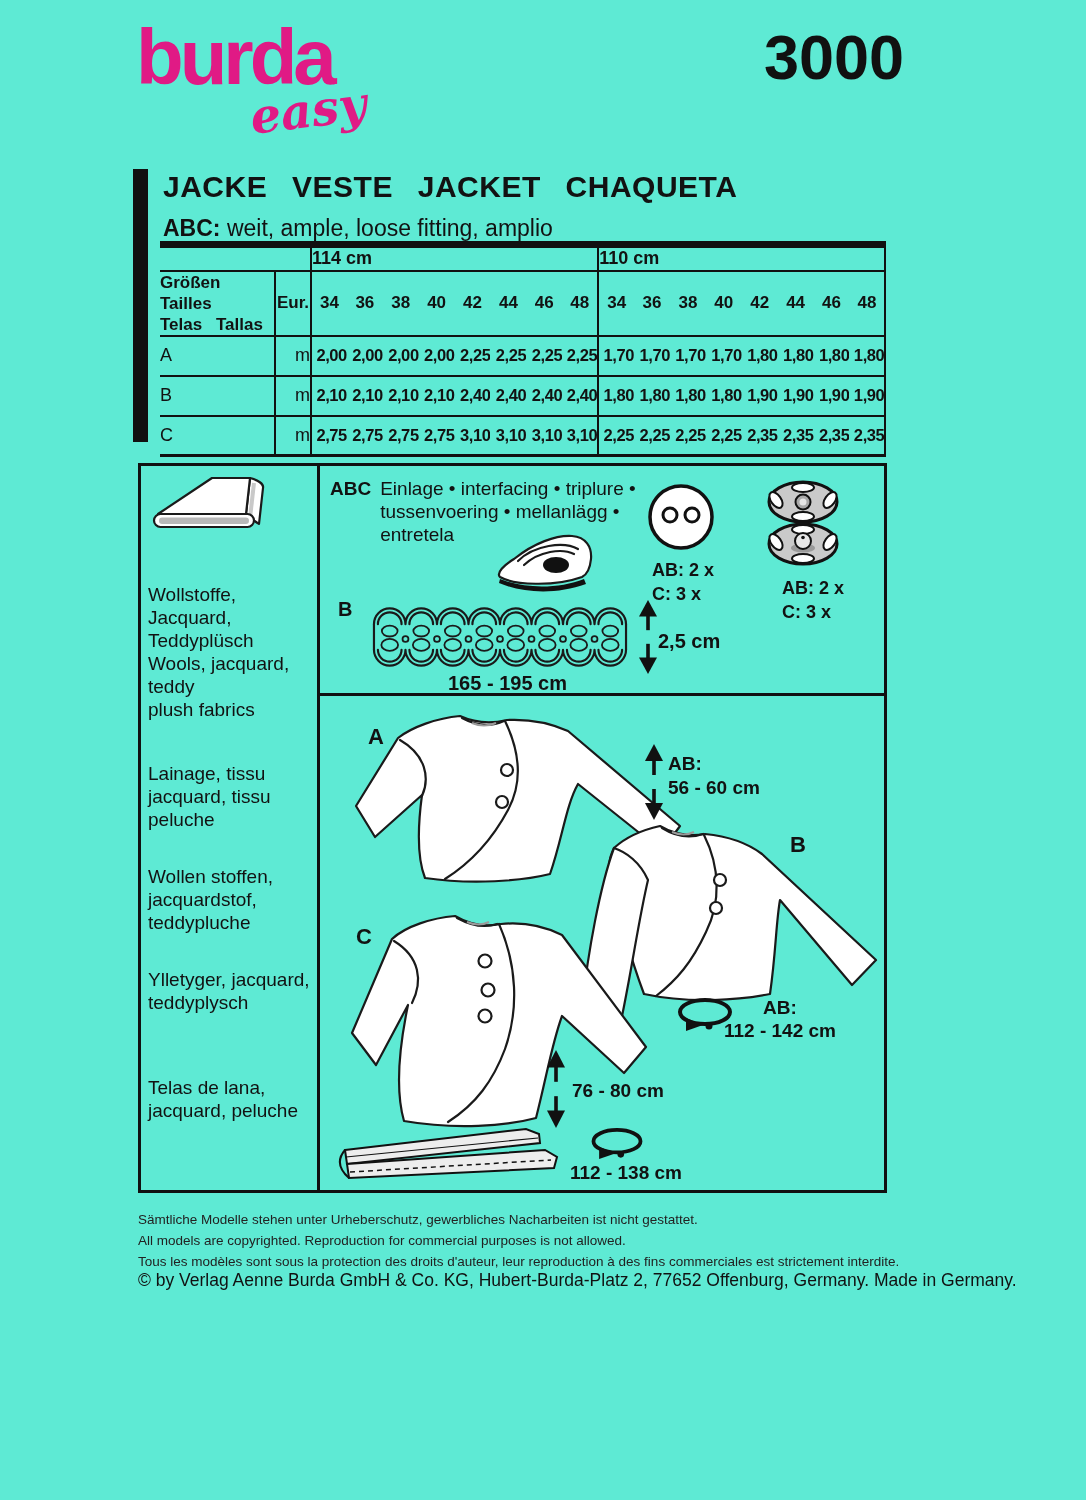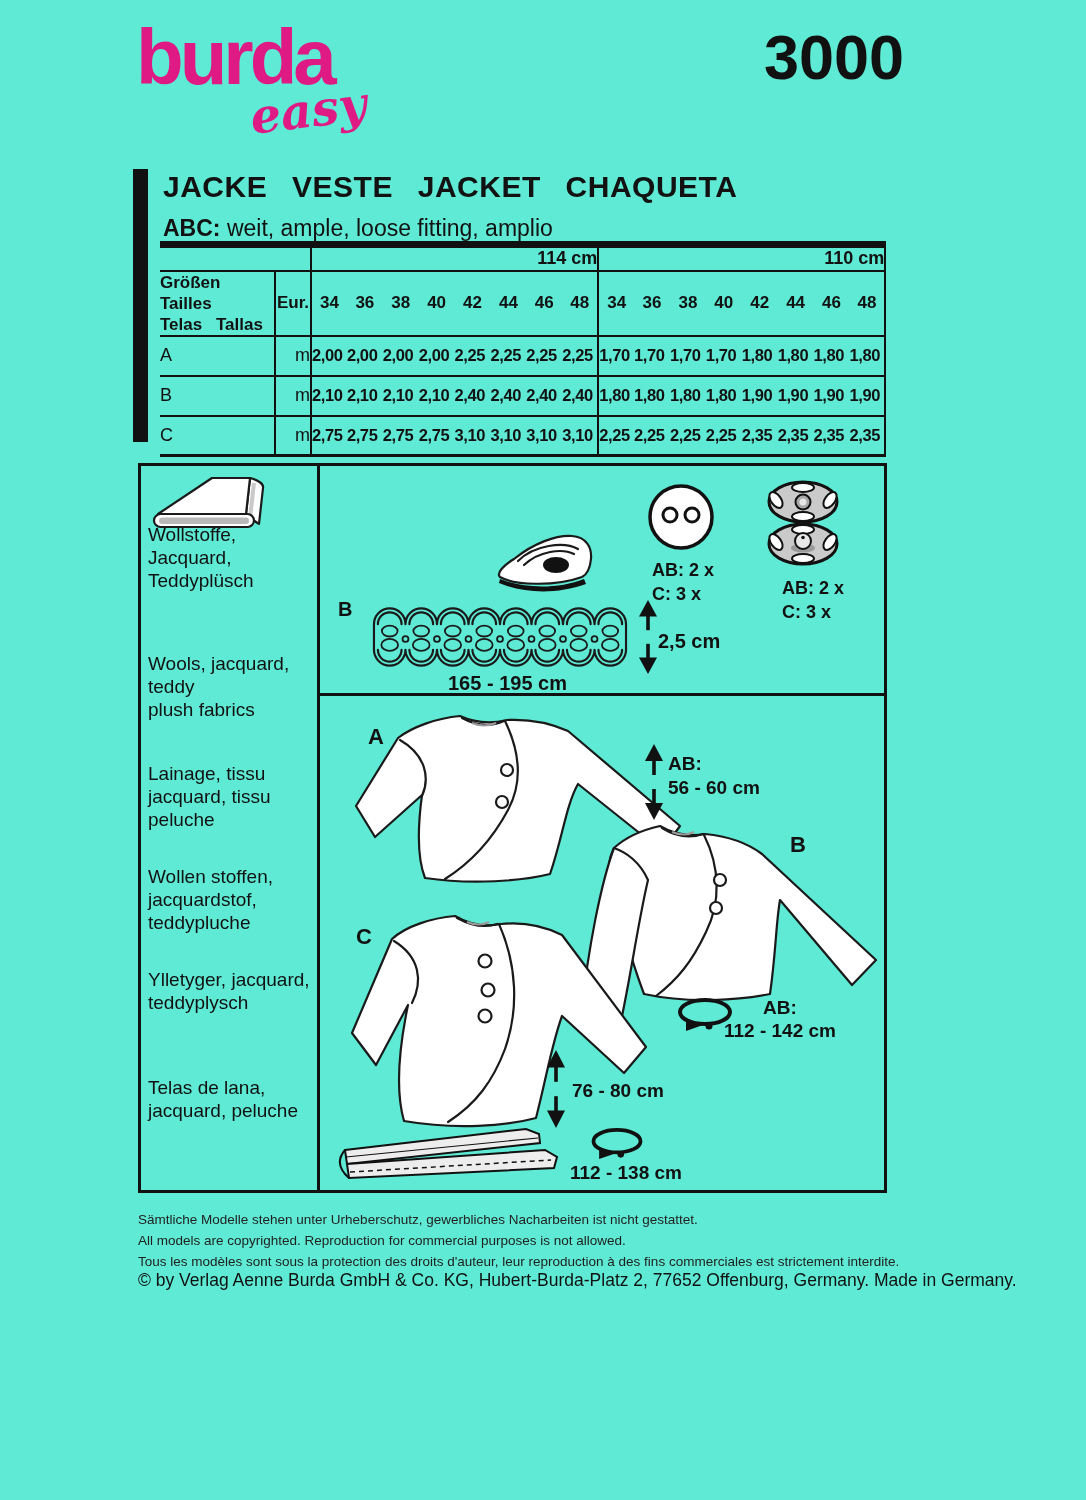--- a/index.html
+++ b/index.html
@@ -19,31 +19,31 @@
   #page-title{left:163px;top:170px;font-size:30px;font-weight:bold;word-spacing:16px;letter-spacing:.5px;}
   #fit-line{left:163px;top:209px;font-size:23px;margin-top:6px;}
   #fit-line b{font-weight:bold;}
 
   
   .spec-table{position:absolute;left:160px;top:241px;width:726px;border-collapse:collapse;
               table-layout:fixed;border-top:7px solid #111;border-bottom:3px solid #111;
               border-right:2px solid #111;}
   .spec-table th,.spec-table td{padding:0;overflow:hidden;}
   tr.widths-row{height:26px;}
-  .width-group{font-size:18px;font-weight:bold;text-align:right;border-left:2px solid #111;}
+  .width-group{font-size:18px;font-weight:bold;text-align:left;border-left:2px solid #111;}
   tr.sizes-row{height:46px;}
   .size-header-cell{font-size:17px;font-weight:600;text-align:left;padding-left:3px;
                     white-space:pre-line;line-height:21px;word-spacing:9px;border-top:2px solid #111;}
   .eur-cell{font-size:17px;font-weight:600;text-align:center;border-left:2px solid #111;border-top:2px solid #111;}
   .size-cell{font-size:17px;font-weight:bold;border-top:2px solid #111;}
   .group-start{border-left:2px solid #111;}
   #yardage-body tr{height:40px;}
   .view-cell{font-weight:normal;font-size:18px;text-align:left;padding-left:3px;border-top:2px solid #111;}
   .unit-cell{font-size:18px;text-align:right;padding-right:3px;border-left:2px solid #111;border-top:2px solid #111;}
-  .val-cell{font-size:16.5px;font-weight:bold;text-align:left;letter-spacing:-.4px;border-top:2px solid #111;}
+  .val-cell{font-size:16.5px;font-weight:bold;text-align:right;letter-spacing:-.4px;border-top:2px solid #111;}
 
   
   #diagram-panel{left:138px;top:463px;width:749px;height:730px;border:3px solid #111;box-sizing:border-box;}
   #panel-vline{left:317px;top:463px;width:3px;height:730px;background:#111;}
   #panel-hline{left:320px;top:693px;width:567px;height:3px;background:#111;}
 
   .fabric-note{left:148px;width:168px;font-size:19px;line-height:23px;}
   .qty-note{font-size:18px;font-weight:bold;line-height:24px;}
   .measure{font-weight:bold;}
   .interfacing{left:330px;top:477px;font-size:19px;line-height:23px;display:flex;}
@@ -173,35 +173,41 @@
   <div class="abs" id="panel-hline"></div>
 
   <svg class="abs" style="left:150px;top:470px" width="120" height="62" viewBox="0 0 120 62">
     <path class="ln" d="M100 8 C108 10 114 14 113 18 L109 54 C104 50 98 48 96 44 Z"></path>
     <path d="M104 13 L100 48" stroke="#c9c9c9" stroke-width="4" fill="none"></path>
     <path class="ln" d="M8 44 L62 8 L100 8 L96 44 Z"></path>
     <rect class="ln" x="4" y="44" width="100" height="13" rx="6.5"></rect>
     <rect x="9" y="47.5" width="90" height="6.5" rx="3.2" fill="#b9b9b9"></rect>
   </svg>
 
-  <div class="abs fabric-note pre" style="top:523px">Wollstoffe, Jacquard,
+  <div class="abs fabric-note pre" style="top:583px">Wollstoffe, Jacquard,
 Teddyplüsch</div>
   <div class="abs fabric-note pre" style="top:652px">Wools, jacquard, teddy
 plush fabrics</div>
   <div class="abs fabric-note pre" style="top:865px">Wollen stoffen,
 jacquardstof,
 teddypluche</div>
   <div class="abs fabric-note pre" style="top:762px">Lainage, tissu
 jacquard, tissu
 peluche</div>
   <div class="abs fabric-note pre" style="top:968px">Ylletyger, jacquard,
 teddyplysch</div>
   <div class="abs fabric-note pre" style="top:1076px">Telas de lana,
 jacquard, peluche</div>
 
+  <div class="abs interfacing">
+    <span class="lbl">ABC</span>
+    <span class="pre">Einlage • interfacing • triplure •
+tussenvoering • mellanlägg •
+entretela</span>
+  </div>
 
   <svg class="abs" style="left:494px;top:527px" width="102" height="66" viewBox="0 0 102 66">
     <path d="M6 52 C30 62 65 62 90 52 L92 57 C62 68 28 66 5 56 Z" fill="#111"></path>
     <path class="ln" d="M6 50 C2 46 10 38 20 32 C40 16 62 8 78 9 C92 10 98 20 97 32 C96 42 92 48 88 50 C60 60 20 58 6 50 Z"></path>
     <ellipse cx="62" cy="38" rx="13" ry="8" fill="#111"></ellipse>
     <path class="ln nf" d="M24 34 C40 18 70 14 84 22 M30 38 C45 24 68 21 80 27"></path>
   </svg>
 
   <svg class="abs" style="left:646px;top:482px" width="70" height="70" viewBox="0 0 70 70">
     <circle cx="35" cy="35" r="31" fill="#fff" stroke="#111" stroke-width="3.5"></circle>

